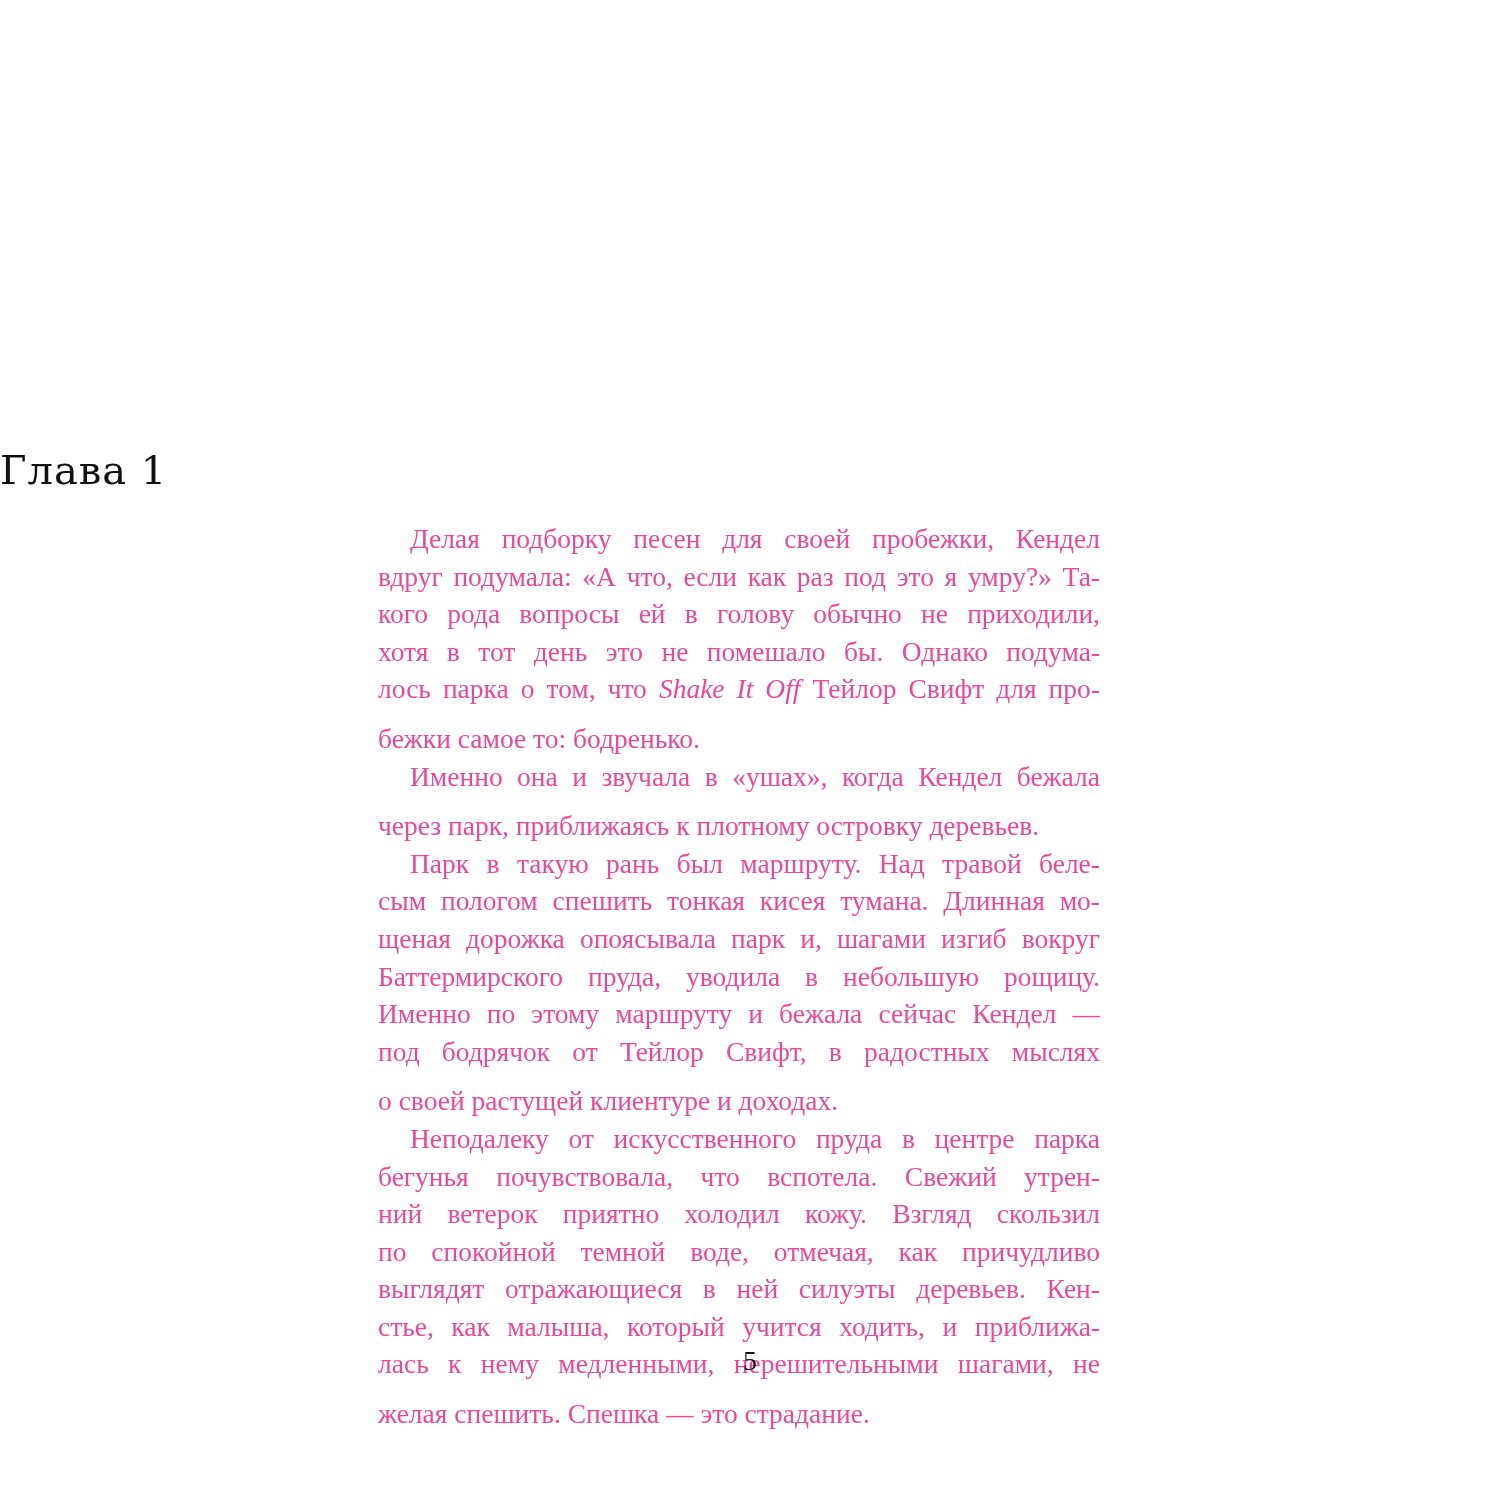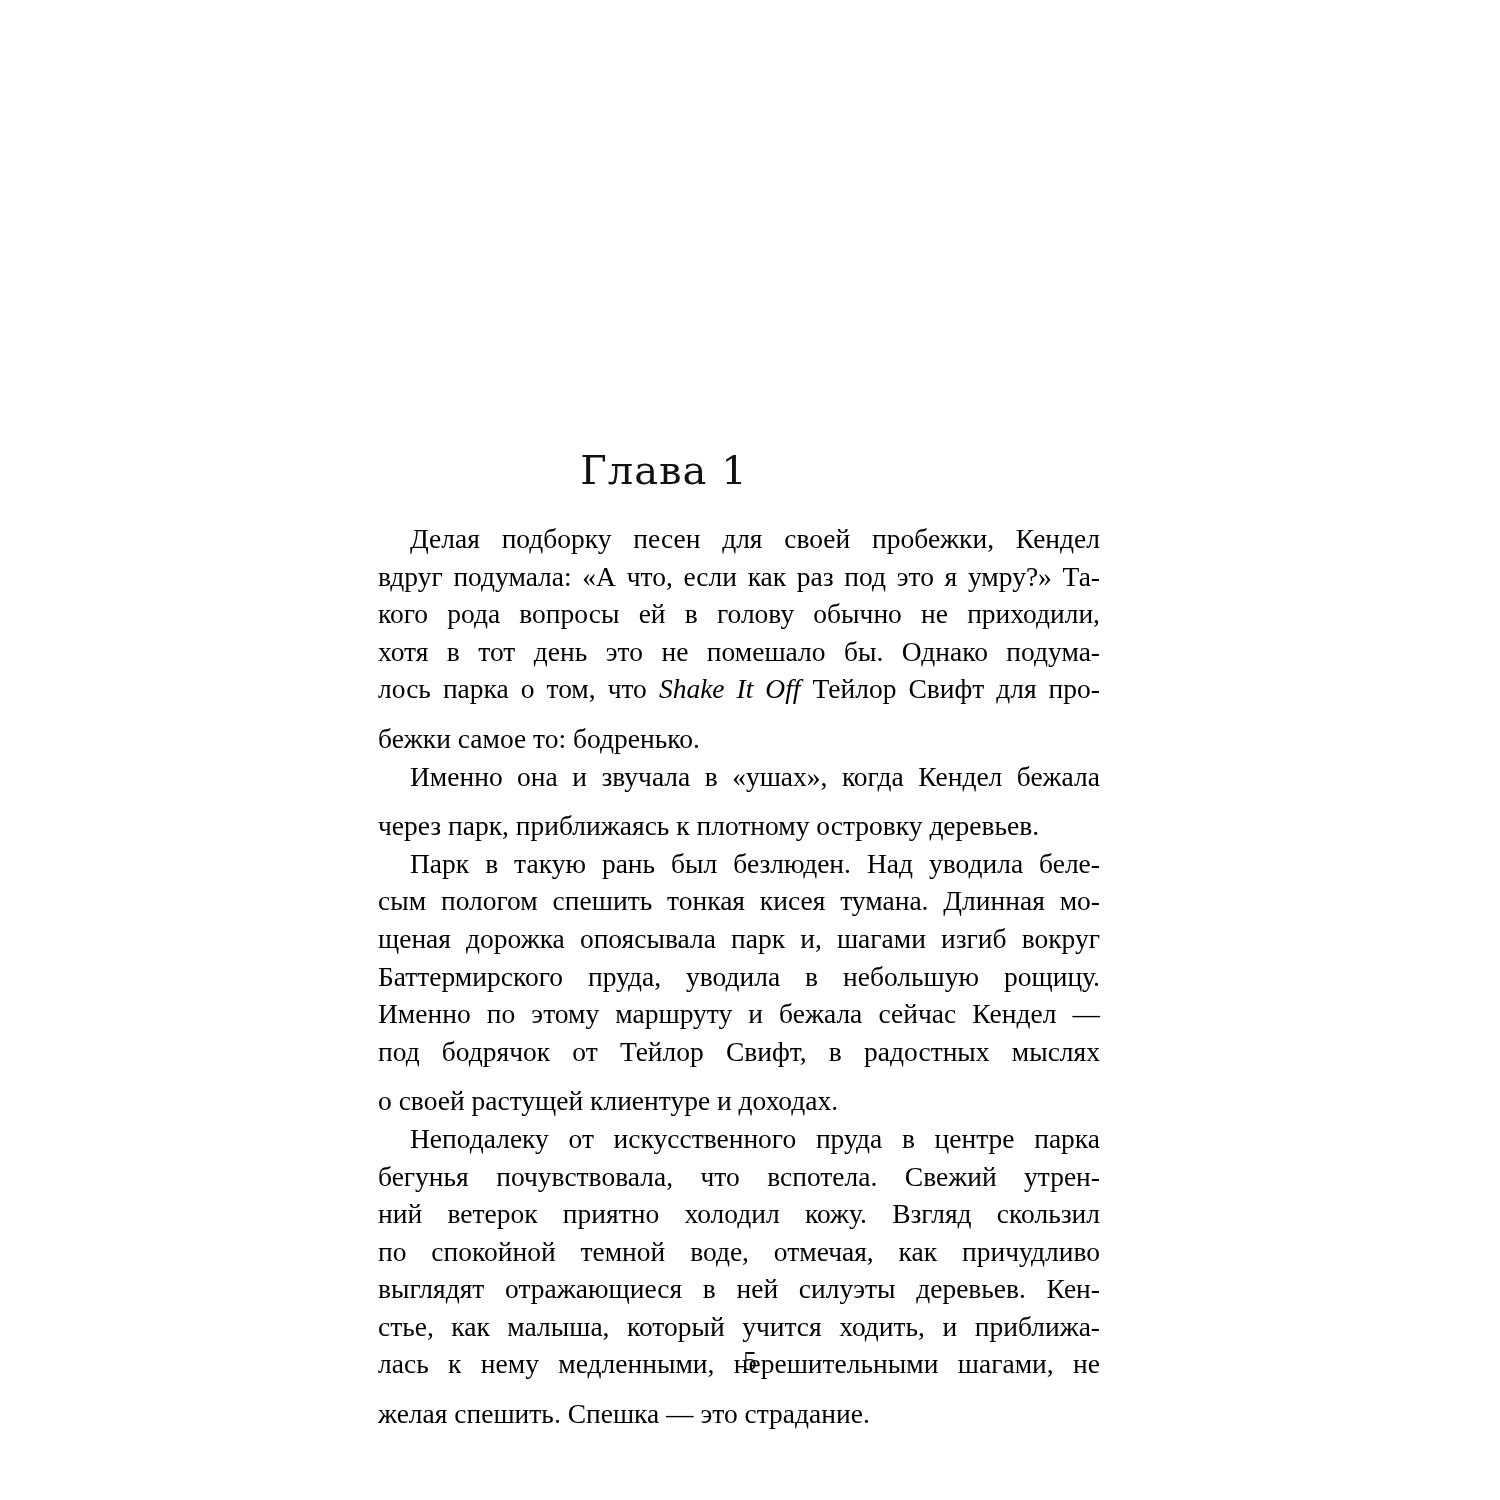--- a/index.html
+++ b/index.html
@@ -18,36 +18,36 @@
       position: absolute;
       left: 0; top: 0;
       width: 1500px; height: 1500px;
       background: #ffffff;
     }
     .chapter-title {
       position: absolute;
       left: 0;
       width: 1328px;
       top: 440px;
-      text-align: center;
+      text-align: left;
       font-family: "DejaVu Serif", serif;
       font-size: 40px;
       letter-spacing: 1px;
       color: #111;
       line-height: 60px;
     }
     .body-text {
       position: absolute;
       left: 378px;
       top: 520px;
       width: 722px;
       font-family: "Liberation Serif", serif;
       font-size: 27.5px;
       line-height: 37.6px;
-      color: #000000;
+      color: #ec4899;
     }
     .line {
       display: block;
       white-space: nowrap;
       text-align: justify;
       text-align-last: justify;
       height: 37.6px;
     }
     .line.last {
       text-align-last: left;
@@ -79,21 +79,21 @@
     <span class="line indent">Делая подборку песен для своей пробежки, Кендел</span>
     <span class="line">вдруг подумала: «А что, если как раз под это я умру?» Та-</span>
     <span class="line">кого рода вопросы ей в голову обычно не приходили,</span>
     <span class="line">хотя в тот день это не помешало бы. Однако подума-</span>
     <span class="line"><span>лось парка о том, что </span><i>Shake It Off</i><span> Тейлор Свифт для про-</span></span>
     <span class="line last">бежки самое то: бодренько.</span>
 
     <span class="line indent">Именно она и звучала в «ушах», когда Кендел бежала</span>
     <span class="line last">через парк, приближаясь к плотному островку деревьев.</span>
 
-    <span class="line indent">Парк в такую рань был безлюден. Над уводила беле-</span>
+    <span class="line indent">Парк в такую рань был маршруту. Над травой беле-</span>
     <span class="line">сым пологом спешить тонкая кисея тумана. Длинная мо-</span>
     <span class="line">щеная дорожка опоясывала парк и, шагами изгиб вокруг</span>
     <span class="line">Баттермирского пруда, уводила в небольшую рощицу.</span>
     <span class="line">Именно по этому маршруту и бежала сейчас Кендел —</span>
     <span class="line">под бодрячок от Тейлор Свифт, в радостных мыслях</span>
     <span class="line last">о своей растущей клиентуре и доходах.</span>
 
     <span class="line indent">Неподалеку от искусственного пруда в центре парка</span>
     <span class="line">бегунья почувствовала, что вспотела. Свежий утрен-</span>
     <span class="line">ний ветерок приятно холодил кожу. Взгляд скользил</span>

